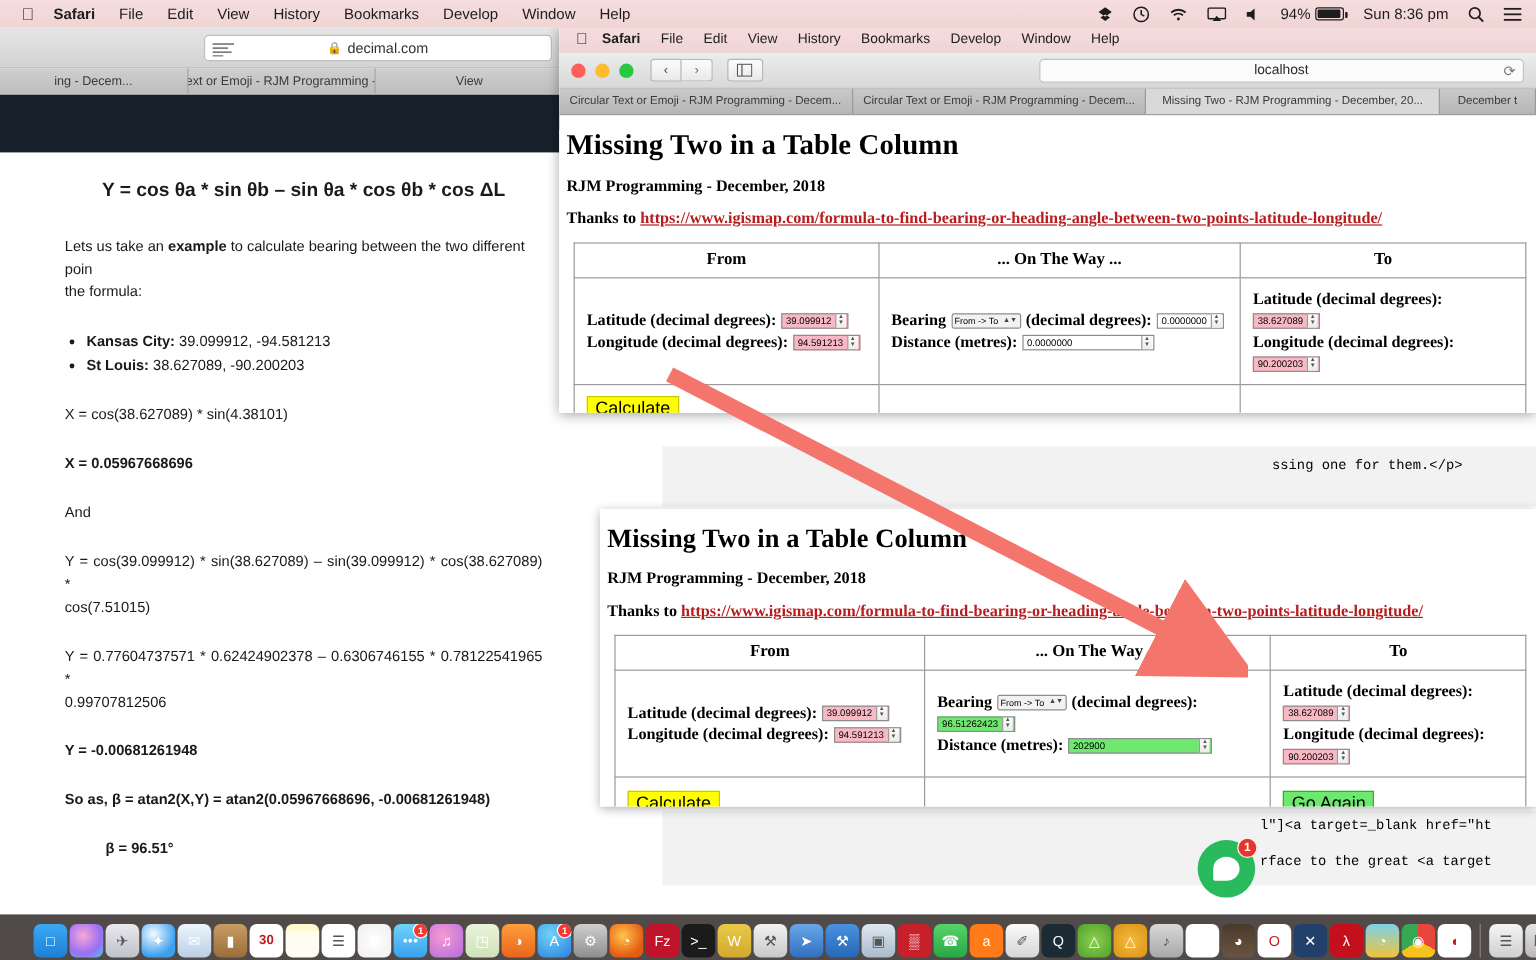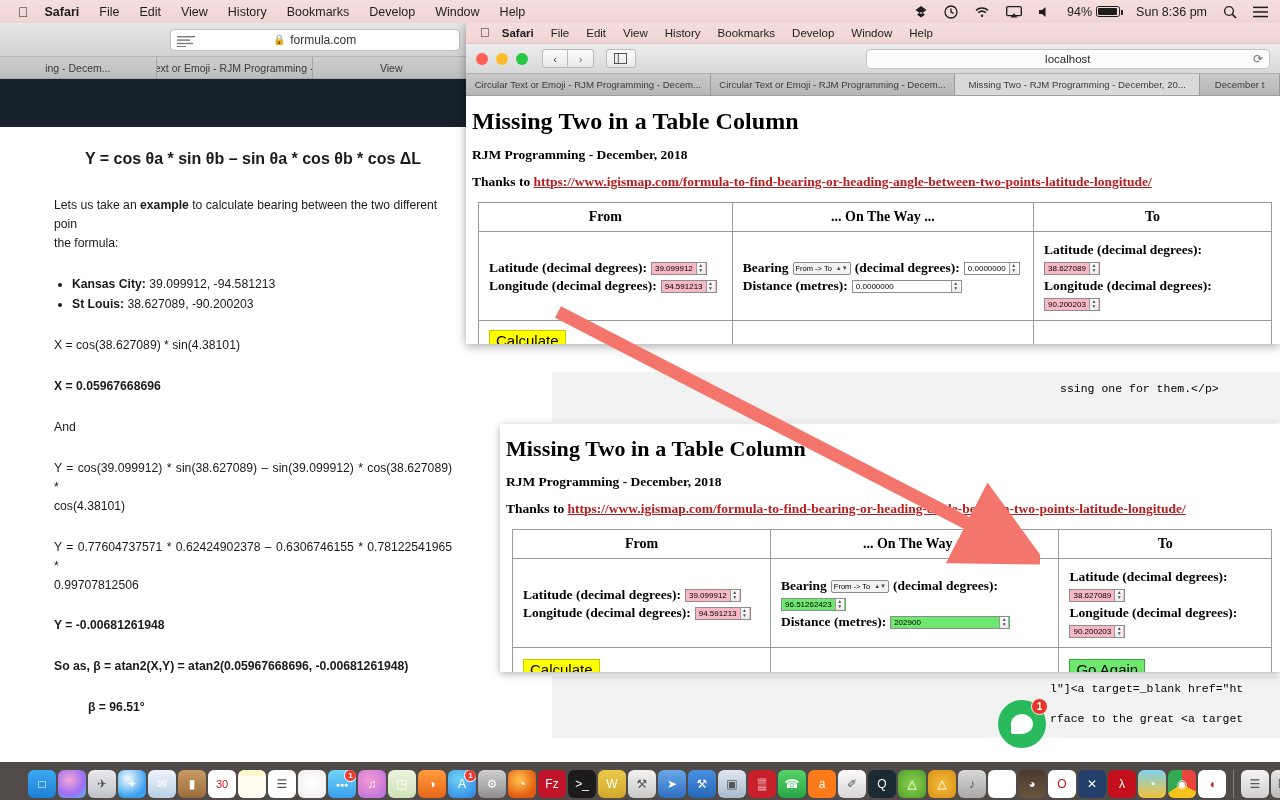--- a/index.html
+++ b/index.html
@@ -223,21 +223,21 @@
 <div class="win-back">
   <div class="tbar">
     <div class="urlbox">
       <svg class="readerico" viewBox="0 0 18 12">
         <rect x="0" y="1" width="18" height="1.4" fill="#7b7b7b"></rect>
         <rect x="0" y="4.4" width="13" height="1.4" fill="#7b7b7b"></rect>
         <rect x="0" y="7.8" width="16" height="1.4" fill="#7b7b7b"></rect>
         <rect x="0" y="11" width="9" height="1.4" fill="#7b7b7b"></rect>
       </svg>
       <span class="lock">🔒</span>
-      <span>formula.com</span>
+      <span>decimal.com</span>
     </div>
   </div>
   <div class="tabstrip">
     <div class="tab">ing - Decem...</div>
     <div class="tab">Circular Text or Emoji - RJM Programming - Decem...</div>
     <div class="tab">View</div>
   </div>
   <div class="darkstrip"></div>
 
   <div class="doc">
@@ -248,21 +248,21 @@
     </p>
     <ul>
       <li><b>Kansas City:</b><span> 39.099912, -94.581213</span></li>
       <li><b>St Louis:</b><span> 38.627089, -90.200203</span></li>
     </ul>
     <p>X =  cos(38.627089) * sin(4.38101)</p>
     <p style="font-weight:bold">X  = 0.05967668696</p>
     <p>And</p>
     <p class="justify">
       <span>Y  =  cos(39.099912)  *  sin(38.627089)  –  sin(39.099912)  *  cos(38.627089)  *</span><br>
-      <span>cos(4.38101)</span>
+      <span>cos(7.51015)</span>
     </p>
     <p class="justify">
       <span>Y  =  0.77604737571  *  0.62424902378  –  0.6306746155  *  0.78122541965  *</span><br>
       <span>0.99707812506</span>
     </p>
     <p style="font-weight:bold">Y = -0.00681261948</p>
     <p style="font-weight:bold">So as, β = atan2(X,Y) = atan2(0.05967668696, -0.00681261948)</p>
     <p class="ind">β = 96.51°</p>
 
   </div>
@@ -556,21 +556,21 @@
     <div class="ic circle run" style="background: radial-gradient(circle at 35% 30%, rgb(244, 251, 255), rgb(58, 160, 239) 70%);">
       <span style="font-size: 12px; color: rgb(255, 255, 255);">✦</span>
     </div>
     <div class="ic rounded" style="background: linear-gradient(rgb(238, 244, 251), rgb(185, 207, 230));">
       <span style="font-size: 12px; color: rgb(255, 255, 255);">✉</span>
     </div>
     <div class="ic rounded" style="background: linear-gradient(rgb(201, 156, 99), rgb(154, 108, 59));">
       <span style="font-size: 12px; color: rgb(255, 255, 255);">▮</span>
     </div>
     <div class="ic rounded" style="background: rgb(255, 255, 255);">
-      <span style="font-size: 11px; color: rgb(192, 27, 27);">30</span>
+      <span style="font-size: 11px; color: rgb(192, 27, 27); font-weight: bold;">30</span>
     </div>
     <div class="ic rounded" style="background: linear-gradient(rgb(255, 247, 205) 0px, rgb(255, 247, 205) 22%, rgb(255, 253, 242) 22%);"></div>
     <div class="ic rounded" style="background: rgb(255, 255, 255);">
       <span style="font-size: 12px; color: rgb(85, 85, 85);">☰</span>
     </div>
     <div class="ic circle" style="background: radial-gradient(circle, rgb(255, 255, 255), rgb(238, 238, 238));">
       <span style="font-size: 12px; color: rgb(255, 255, 255);">✿</span>
     </div>
     <div class="ic circle" style="background: linear-gradient(rgb(111, 211, 247), rgb(58, 160, 239));">
       <span style="font-size: 7px; color: rgb(255, 255, 255);">●●●</span>

